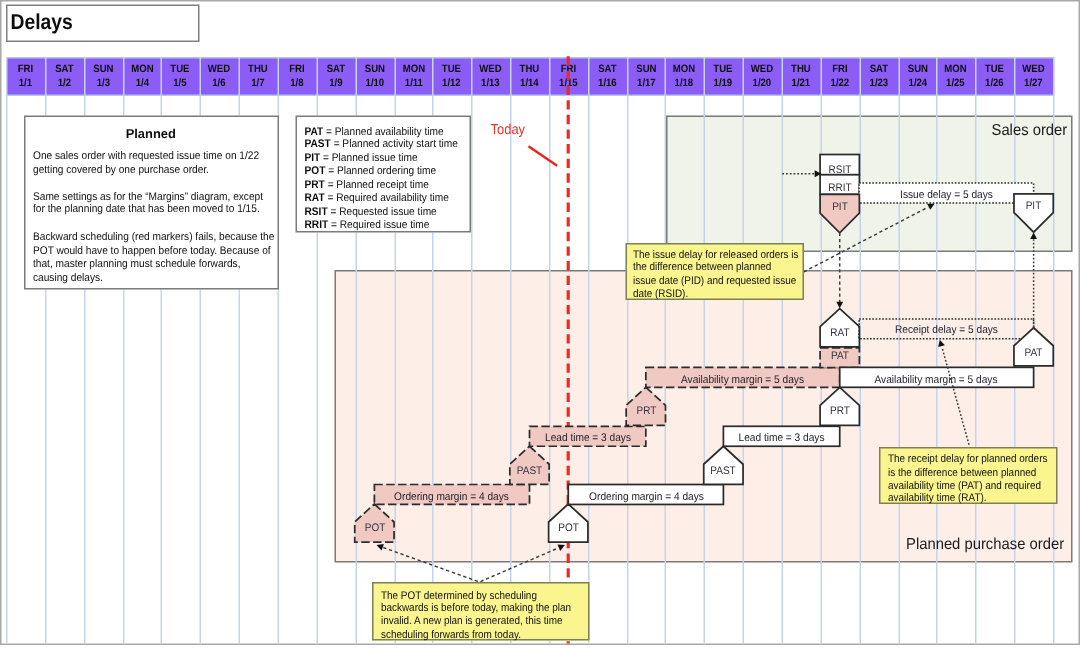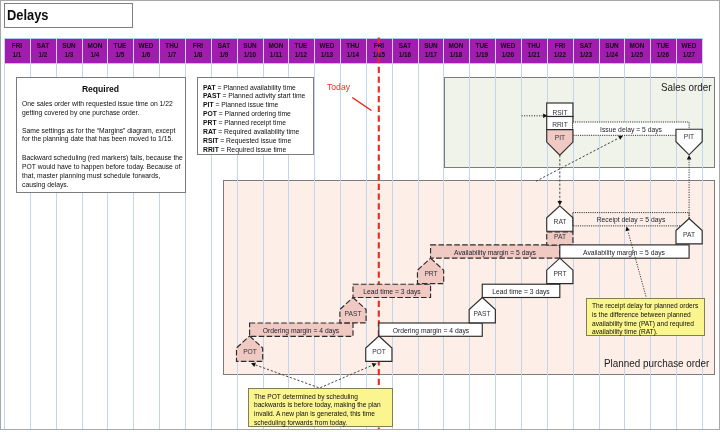--- a/index.html
+++ b/index.html
@@ -7,21 +7,21 @@
        font-family:"Liberation Sans",sans-serif;overflow:hidden;position:relative;}
   #stage{position:absolute;left:0;top:0;width:720px;height:372px;}
   #pageframe{position:absolute;left:0;top:0;width:720px;height:430px;
     border:1px solid #a8a8a8;box-sizing:border-box;z-index:1;}
   #titlebox{position:absolute;left:4px;top:2.7px;width:129px;height:25.8px;border:1px solid #7f7f7f;
     background:#fff;box-sizing:border-box;z-index:6;}
   #titletext{position:absolute;left:1.9px;top:2.9px;font-size:14.4px;font-weight:bold;color:#0d0d0d;
     transform:scaleX(.895);transform-origin:0 0;}
   #gridlines{position:absolute;left:4px;top:37.5px;width:698px;height:391.5px;z-index:3;}
   .vline{position:absolute;top:0;width:1px;height:391.5px;background:#c3d4ed;}
-  #hdr{position:absolute;left:4px;top:37.5px;width:698px;height:26.2px;z-index:4;background:#a21caf;}
+  #hdr{position:absolute;left:4px;top:37.5px;width:698px;height:26.2px;z-index:4;background:#8b5cf6;}
   .hdrcell{position:absolute;top:0;height:25.7px;box-sizing:border-box;text-align:center;color:#0d0d0d;
     transform:scaleX(.9);transform-origin:50% 0;}
   .hdrcell .d1{position:absolute;left:0;right:0;top:4.3px;font-size:7.1px;font-weight:bold;}
   .hdrcell .d2{position:absolute;left:0;right:0;top:13.3px;font-size:7.1px;font-weight:bold;}
   .hline{position:absolute;left:0;width:698px;height:1px;background:#b2c7e8;}
   .hvline{position:absolute;top:0;width:1px;height:26.2px;background:#c3d4ed;}
   #todayline{position:absolute;left:0;top:0;width:720px;height:432px;z-index:3;overflow:visible;}
   #todaylinehdr{position:absolute;left:0;top:0;width:720px;height:432px;z-index:5;overflow:visible;}
   #todaylabel{position:absolute;left:326.5px;top:80.6px;font-size:9.6px;color:#f03228;z-index:8;
     transform:scaleX(.9);transform-origin:0 0;}
@@ -237,21 +237,21 @@
       <path d="M 378.8 63.7 L 378.8 429" stroke="#ec2a20" stroke-width="2.1" fill="none" stroke-dasharray="6.3,3.45" stroke-dashoffset="26.2"></path>
     </svg>
 <svg id="todaylinehdr" viewBox="0 0 720 432">
       <path d="M 378.8 37.5 L 378.8 63.7" stroke="#ec2a20" stroke-width="2.1" fill="none" stroke-dasharray="6.3,3.45"></path>
     </svg>
 <div id="todaylabel">Today</div>
 <svg id="todayleader" viewBox="0 0 720 432">
       <path d="M 352.3 97.5 L 371.4 110.5" stroke="#f01e14" stroke-width="1.5" fill="none"></path>
     </svg>
 <div class="infobox" style="left:15.5px;top:77px;width:170px;height:116px">
-  <div class="scenario-title" style="top:5.5px">Required</div>
+  <div class="scenario-title" style="top:5.5px">Planned</div>
   <div class="scenario-p" style="left:5.3px;top:22.2px;width:178px">
     <div class="tl">One sales order with requested issue time on 1/22</div>
     <div class="tl">getting covered by one purchase order.</div>
   </div>
   <div class="scenario-p" style="left:5.3px;top:48.6px;width:178px">
     <div class="tl">Same settings as for the “Margins” diagram, except</div>
     <div class="tl">for the planning date that has been moved to 1/15.</div>
   </div>
   <div class="scenario-p" style="left:5.3px;top:76.3px;width:178px">
     <div class="tl">Backward scheduling (red markers) fails, because the</div>
@@ -320,20 +320,28 @@
 <div class="barlabel" style="left:554.45px;top:247.60px;width:140px">Availability margin = 5 days</div>
 <div class="mklabel" style="left:519.82px;top:269.40px;width:80px">PRT</div>
 <div class="mklabel" style="left:649.08px;top:229.90px;width:80px">PAT</div>
 <div class="mklabel" style="left:519.82px;top:217.20px;width:80px">RAT</div>
 <div class="mklabel" style="left:519.82px;top:107.70px;width:80px">RSIT</div>
 <div class="mklabel" style="left:519.82px;top:120.30px;width:80px">RRIT</div>
 <div class="mklabel" style="left:519.82px;top:132.80px;width:80px">PIT</div>
 <div class="mklabel" style="left:649.08px;top:132.40px;width:80px">PIT</div>
 <div class="barlabel" style="left:560.91px;top:124.70px;width:140px">Issue delay = 5 days</div>
 <div class="barlabel" style="left:560.91px;top:215.30px;width:140px">Receipt delay = 5 days</div>
+<div class="note" style="left:417.1px;top:161.9px;width:118.6px;height:38.5px">
+  <div class="nb" style="left:4.4px;top:2.9px">
+    <div class="tl">The issue delay for released orders is</div>
+    <div class="tl">the difference between planned</div>
+    <div class="tl">issue date (PID) and requested issue</div>
+    <div class="tl">date (RSID).</div>
+  </div>
+</div>
 <div class="note" style="left:247.9px;top:388.2px;width:145.0px;height:38.8px">
   <div class="nb" style="left:4.8px;top:3.6px">
     <div class="tl">The POT determined by scheduling</div>
     <div class="tl">backwards is before today, making the plan</div>
     <div class="tl">invalid. A new plan is generated, this time</div>
     <div class="tl">scheduling forwards from today.</div>
   </div>
 </div>
 <div class="note" style="left:585.8px;top:297.8px;width:119.7px;height:38.0px">
   <div class="nb" style="left:4.8px;top:3.6px">

